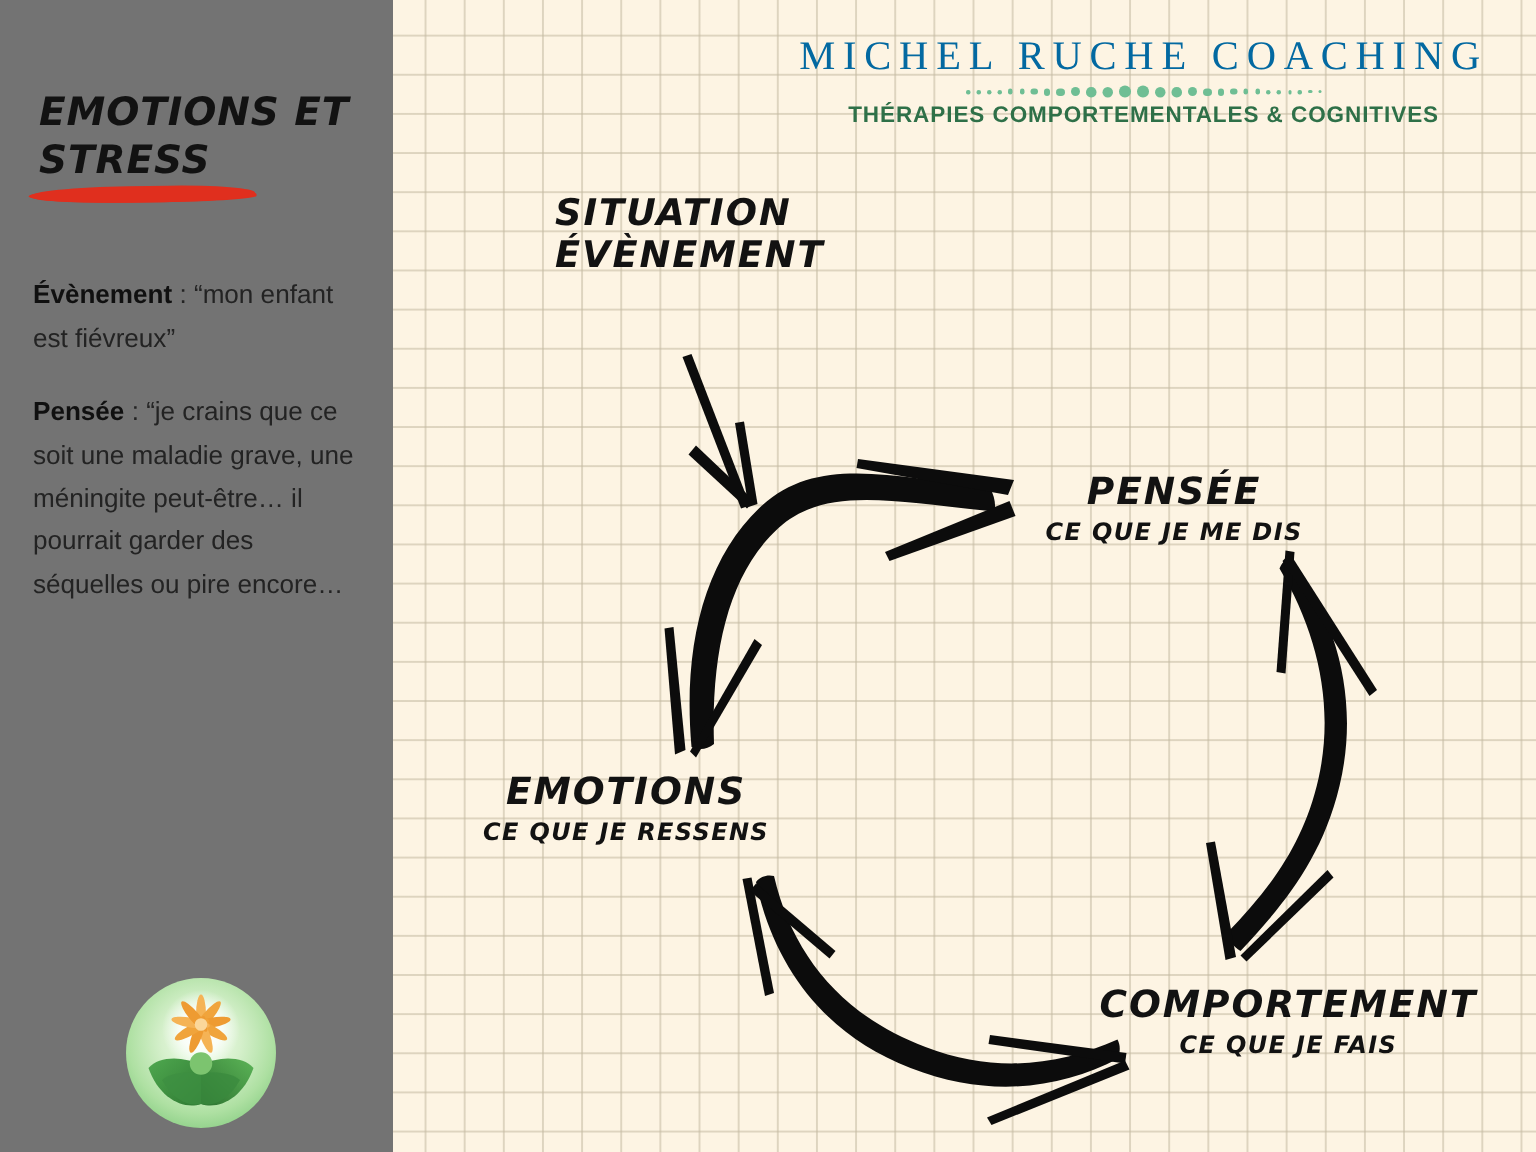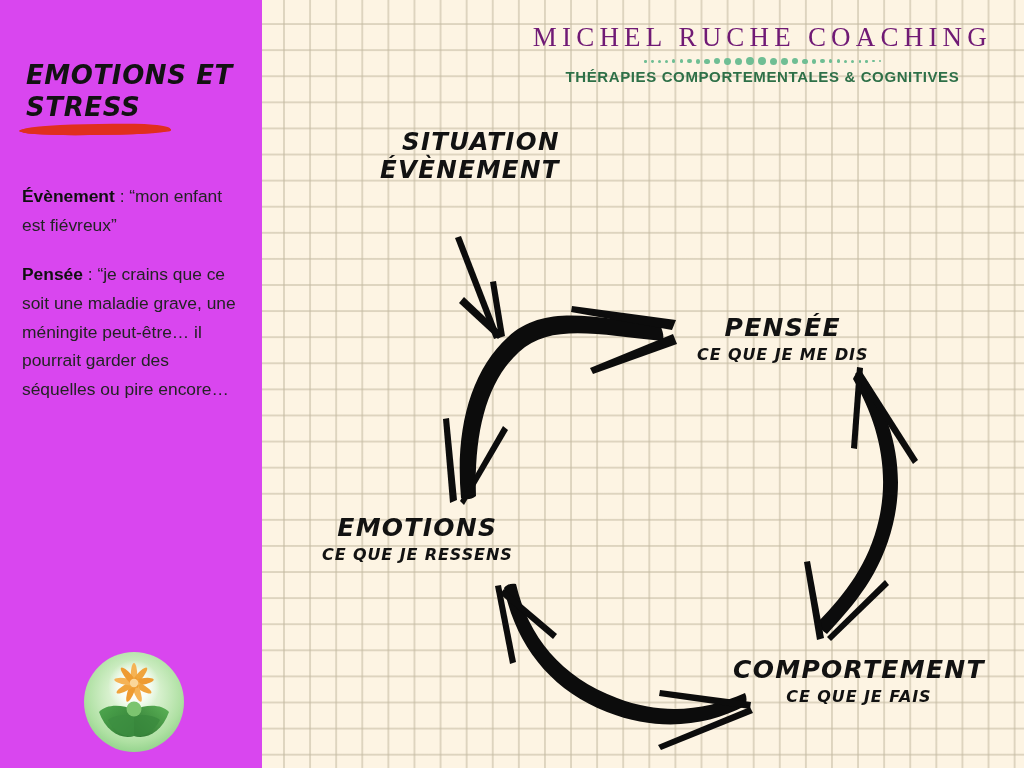--- a/index.html
+++ b/index.html
@@ -29,21 +29,21 @@
       linear-gradient(to bottom, rgba(196,186,162,.55) 1.6px, transparent 1.6px);
     background-size:26.1px 26.1px;
     background-position:-4px -3px;
   }
 
   
   .sidebar {
     position:absolute;
     left:0; top:0;
     width:262px; height:768px;
-    background:#d946ef;
+    background:#737373;
     z-index:5;
   }
 
   .side-title {
     position:absolute;
     left:26px; top:60px;
     width:218px;
     font-family:"DejaVu Sans", sans-serif;
     font-weight:700;
     font-style:italic;
@@ -89,21 +89,21 @@
     position:absolute;
     right:32px; top:22px;
     text-align:center;
     z-index:4;
   }
   .brand-name {
     font-family:"Liberation Serif", serif;
     font-size:27px;
     font-weight:400;
     letter-spacing:5.2px;
-    color:#701a75;
+    color:#0369a1;
     white-space:nowrap;
     line-height:1.12;
   }
   .brand-dots {
     display:flex;
     align-items:center;
     justify-content:center;
     gap:4.1px;
     height:12px;
     margin:3px 0 1px 0;
@@ -140,21 +140,21 @@
     line-height:1.16;
   }
   .dlabel .sub {
     display:block;
     font-size:16px;
     letter-spacing:.9px;
     line-height:1.3;
     margin-top:3px;
   }
 
-  #label-situation { left:380px; top:128px; text-align:right; line-height:1.2; }
+  #label-situation { left:370px; top:128px; text-align:left; line-height:1.2; }
   #label-situation .main { font-size:24.5px; }
   #label-pensee { left:697px; top:313px; text-align:center; }
   #label-comportement { left:733px; top:655px; text-align:center; }
   #label-emotions { left:322px; top:513px; text-align:center; }
 
   .arrows { position:absolute; left:0; top:0; width:1024px; height:768px; z-index:2; }
 </style>
 </head>
 <body>
 

